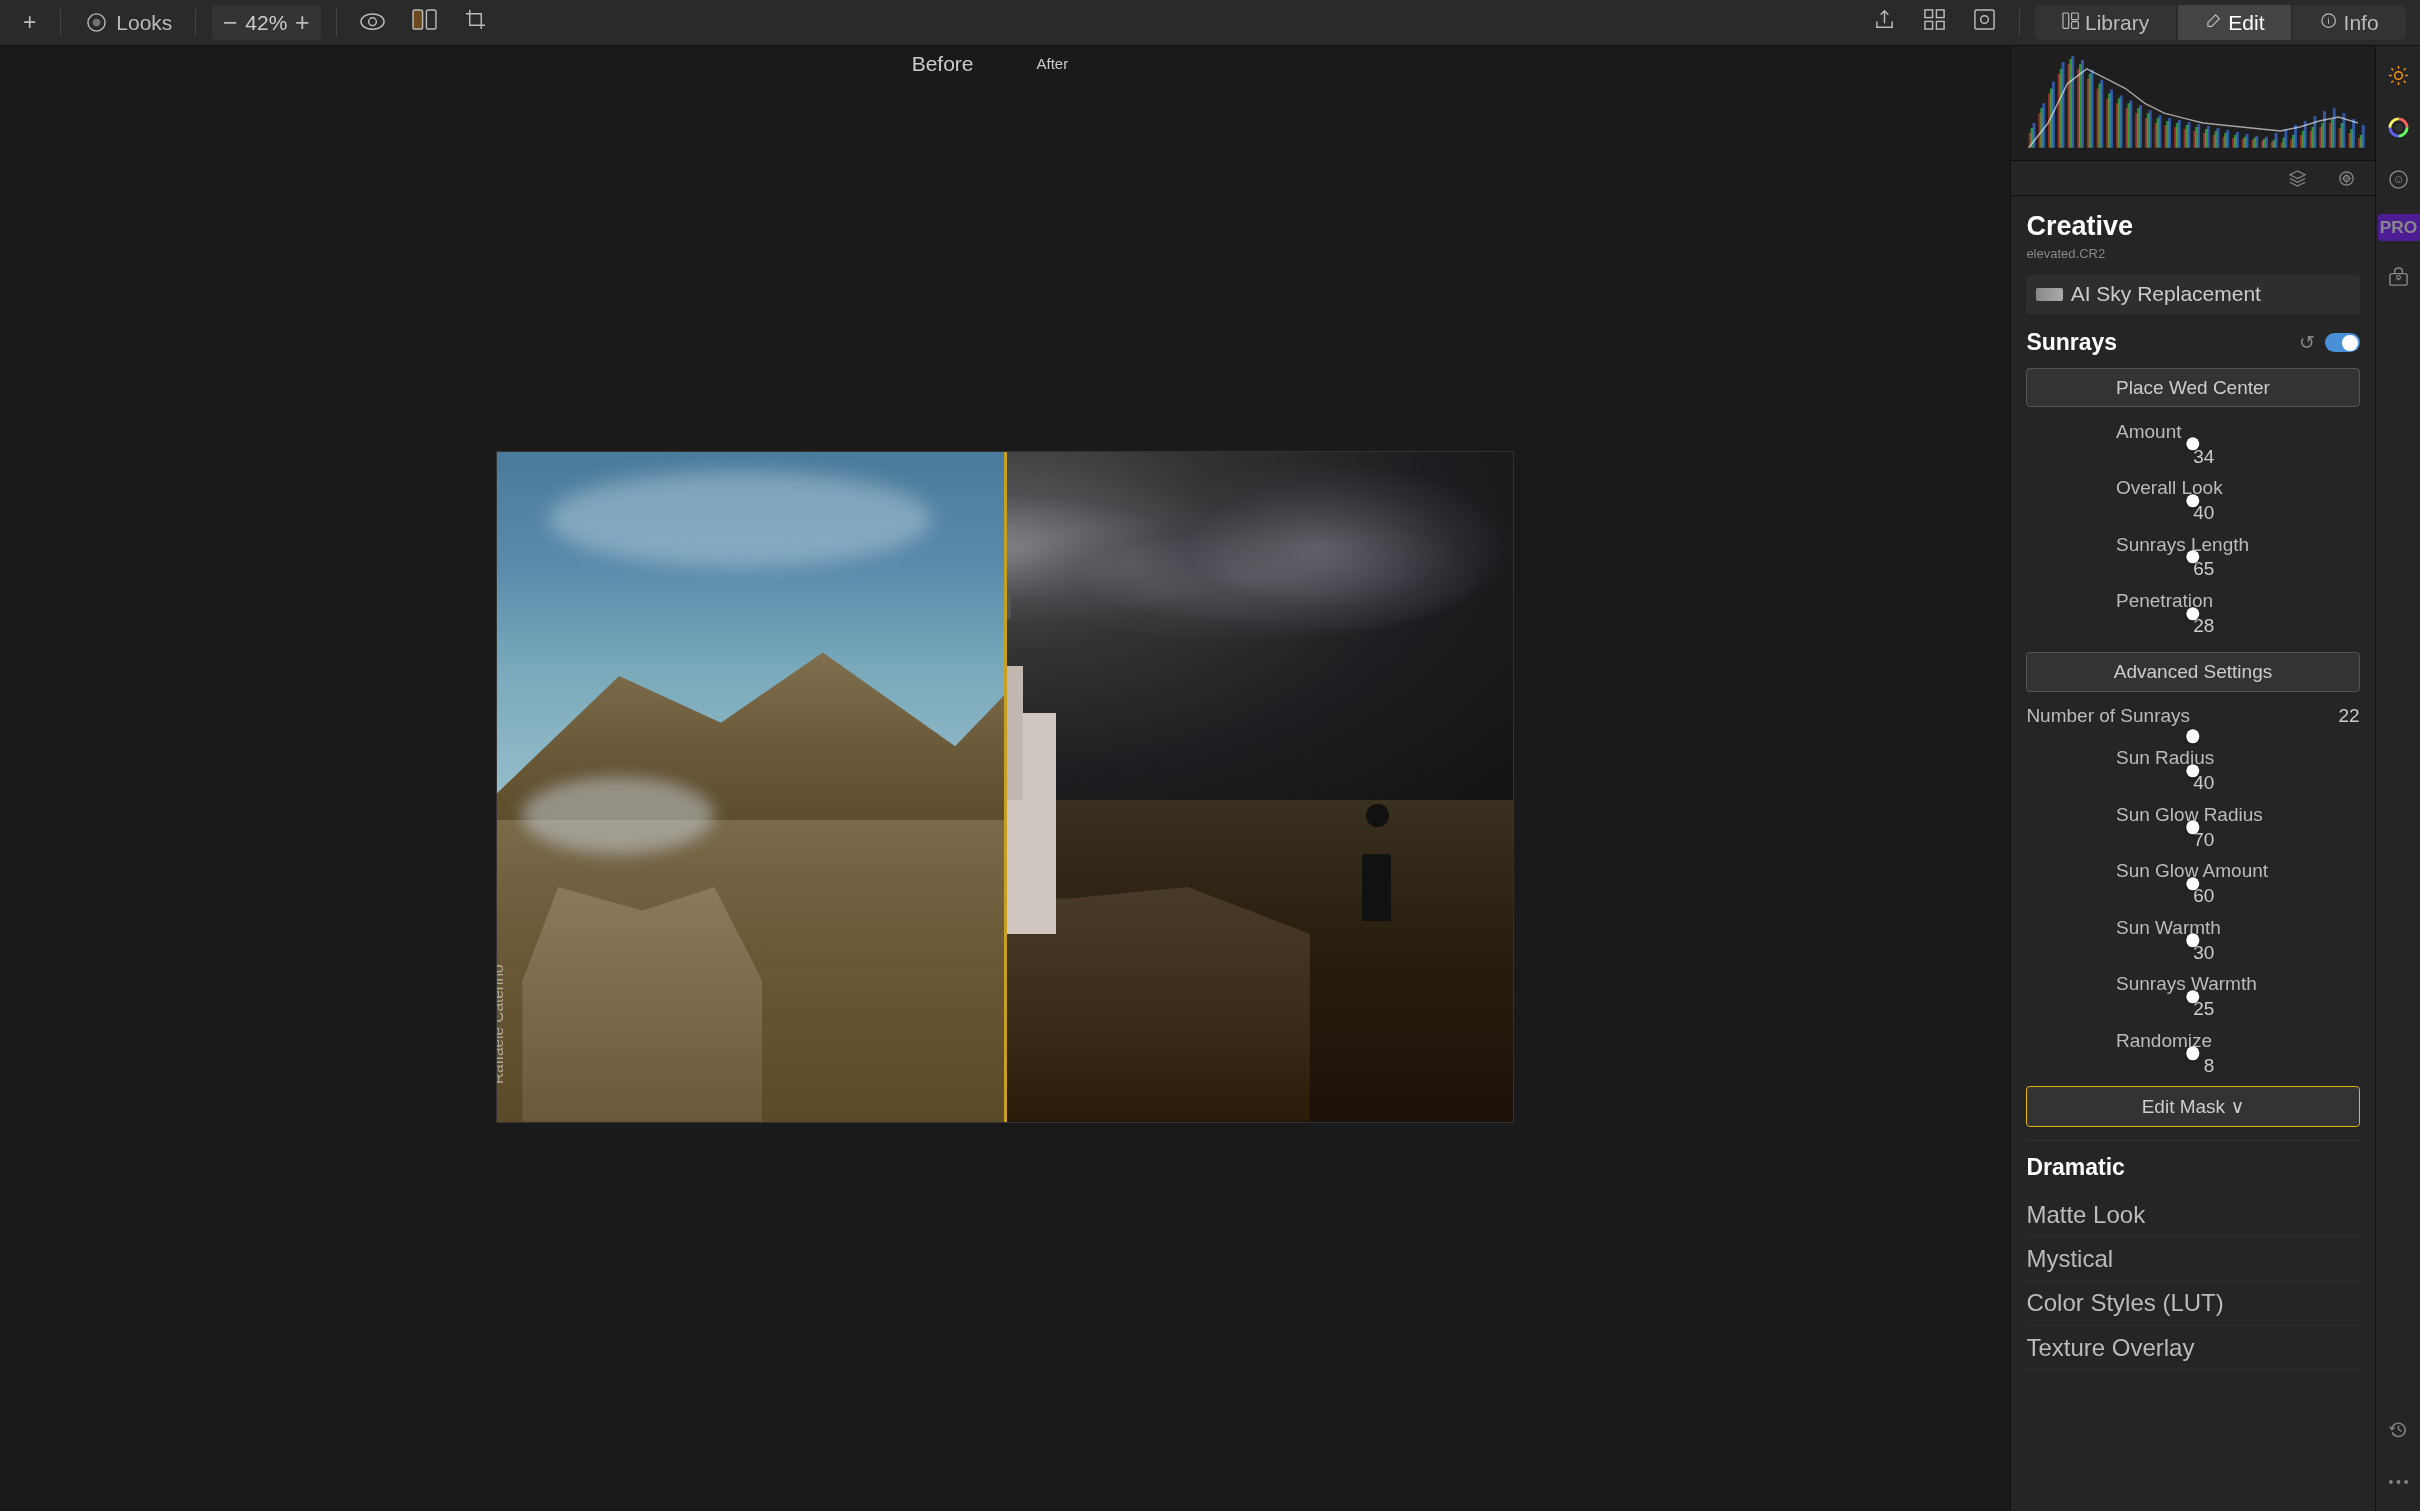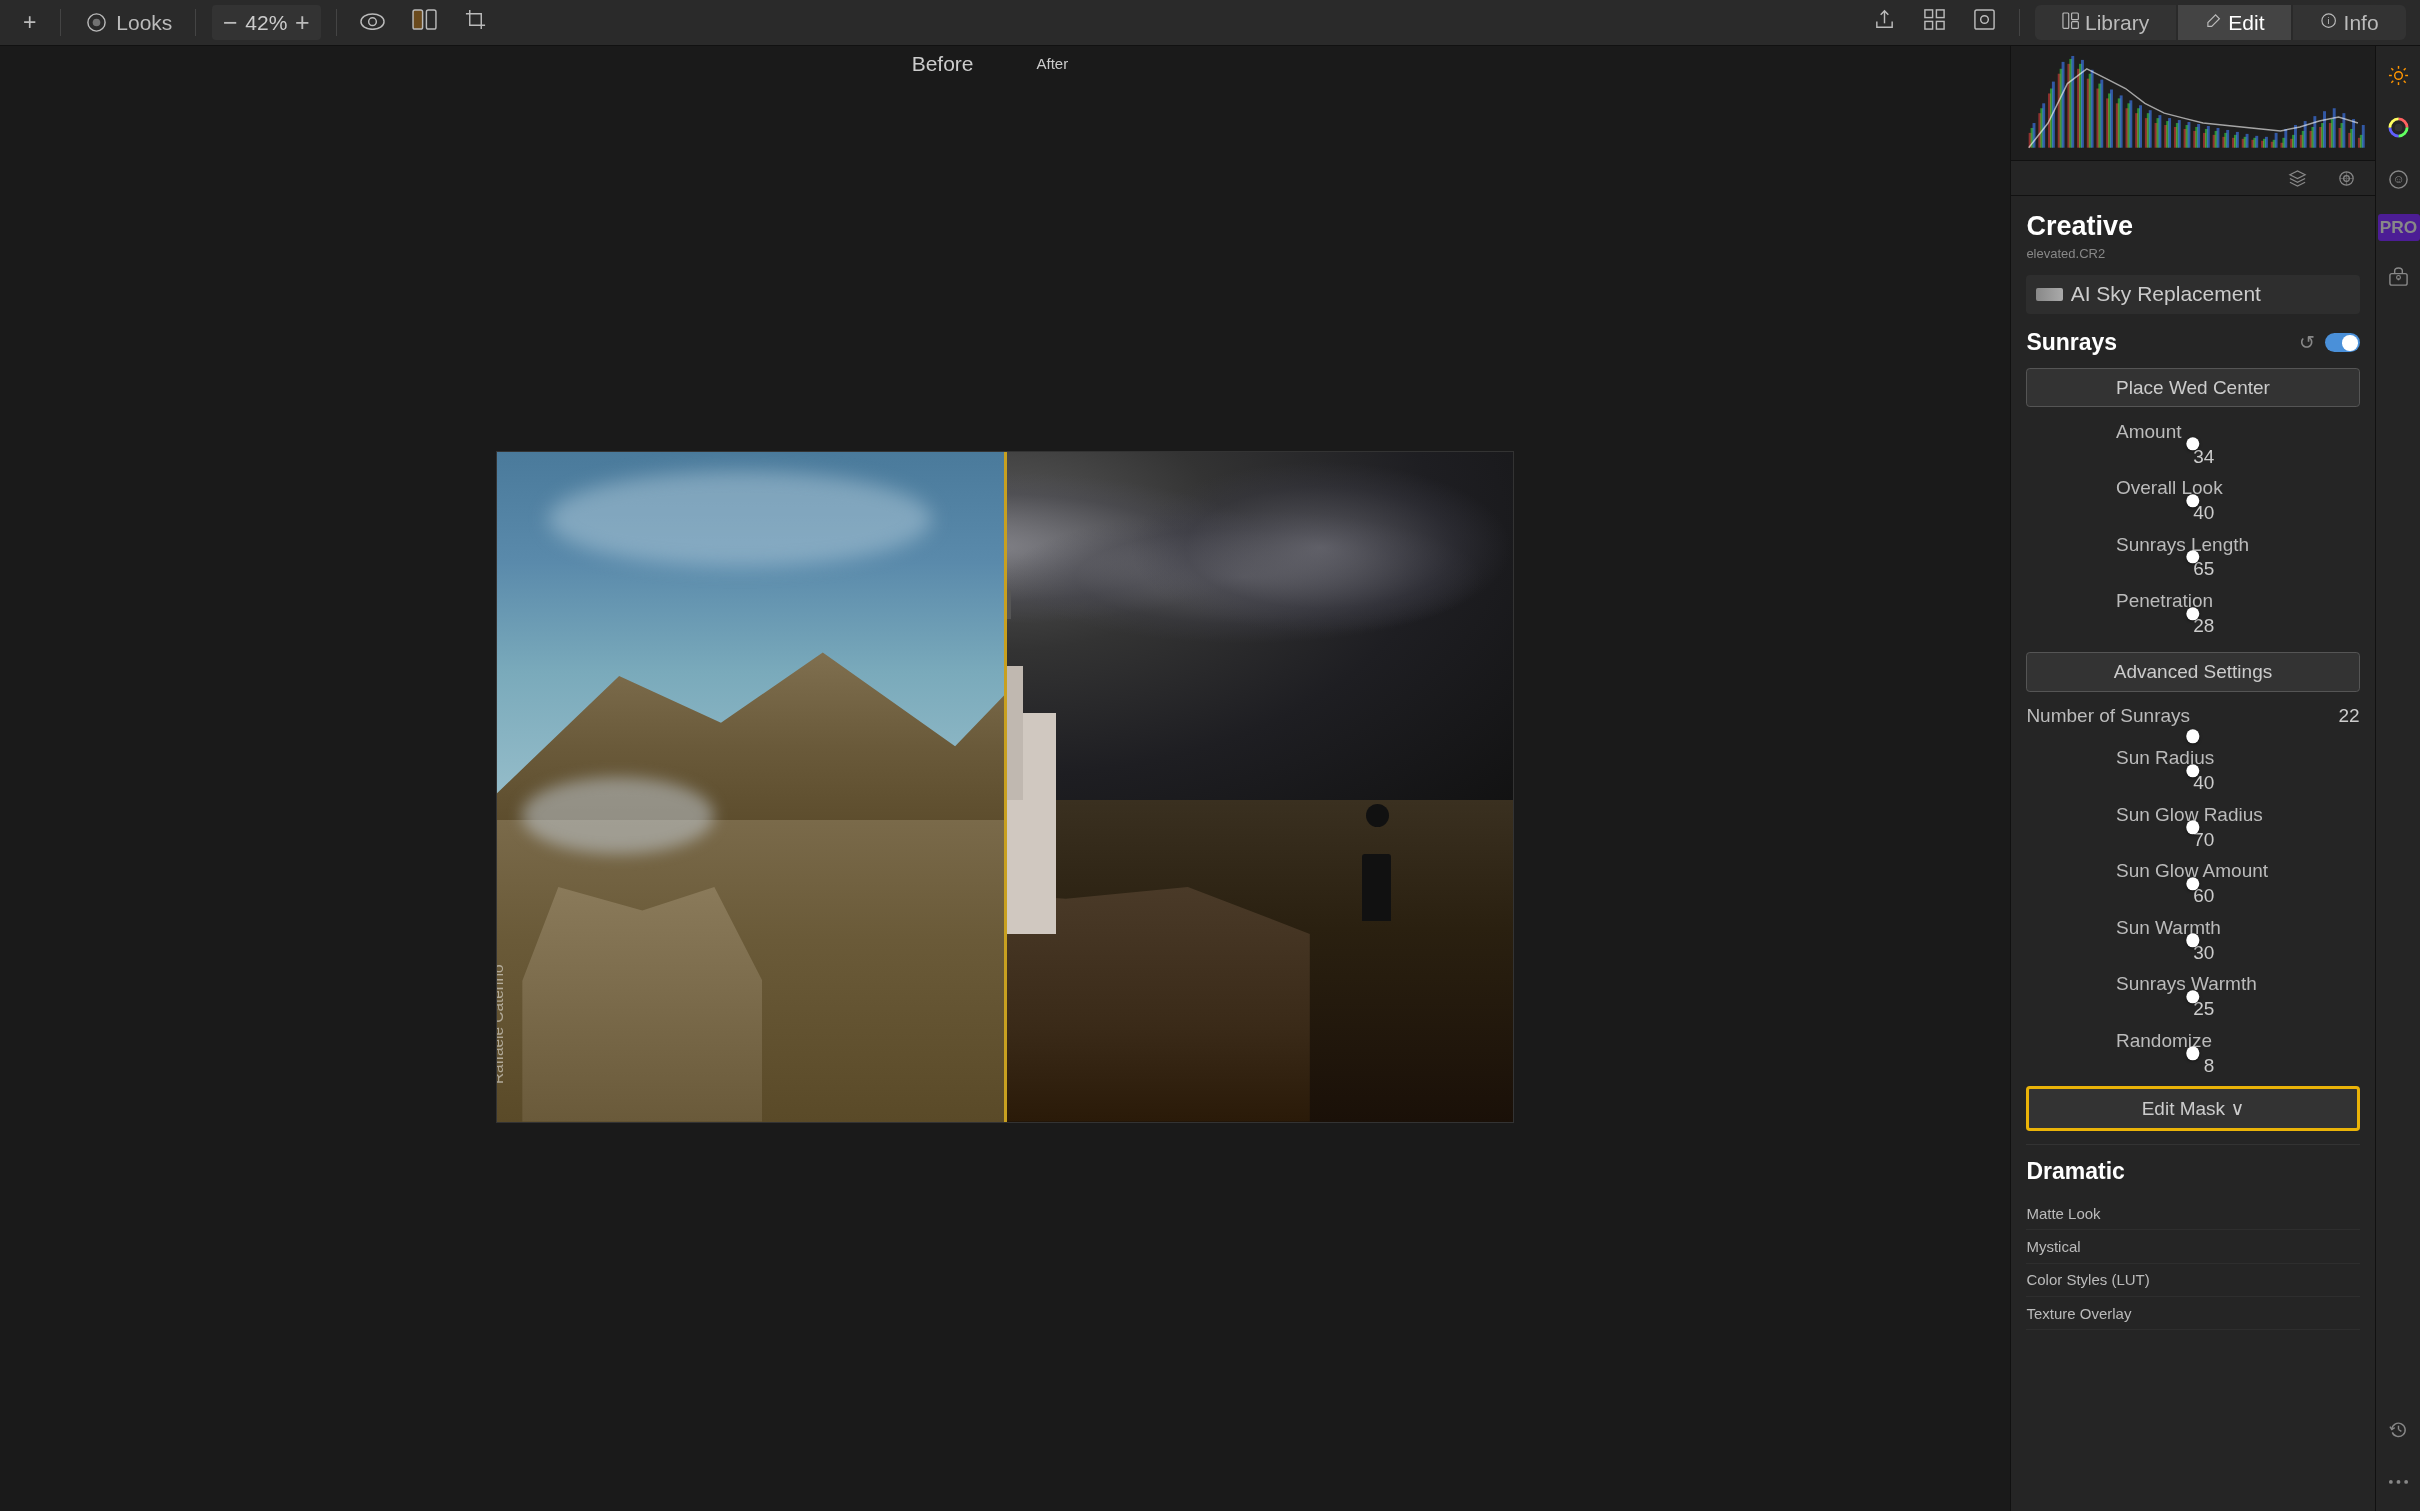--- a/index.html
+++ b/index.html
@@ -373,21 +373,21 @@
     }
     .sub-section-value {
       font-size: 19px;
       color: #ccc;
     }
 
     
     .edit-mask-btn {
       width: 100%;
       background: #333;
-      border: 3px solid #eab308;
+      border: 1px solid #eab308;
       color: #ccc;
       padding: 7.7px;
       font-size: 19px;
       border-radius: 3.8px;
       cursor: pointer;
       margin-top: 9.6px;
       text-align: center;
       display: flex;
       align-items: center;
       justify-content: center;
@@ -396,21 +396,21 @@
 
     
     .section-divider {
       height: 1px;
       background: #333;
       margin: 13.4px 0;
     }
 
     
     .list-item {
-      font-size: 15px;
+      font-size: 24px;
       color: #bbb;
       padding: 7.7px 0;
       cursor: pointer;
       border-bottom: 1px solid #2e2e2e;
     }
 
     
     .side-icons {
       width: 46px;
       background: #252525;

